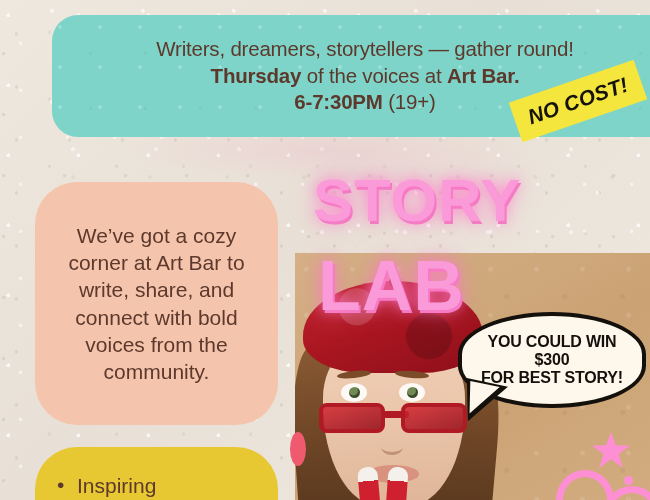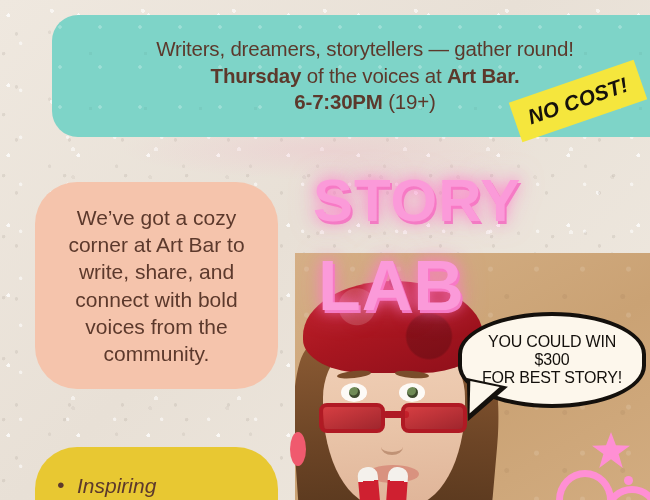--- a/index.html
+++ b/index.html
@@ -95,21 +95,21 @@
     letter-spacing: 0.2px;
     white-space: nowrap;
   }
 
   
   .peach-card {
     position: absolute;
     left: 35px;
     top: 182px;
     width: 243px;
-    height: 207px;
+    height: 243px;
     background: #f5c4ac;
     border-radius: 42px;
     z-index: 4;
     display: flex;
     align-items: center;
     justify-content: flex-start;
   }
   .peach-card .peach-text {
     text-align: center;
     color: #5c392c;
@@ -123,21 +123,21 @@
     position: absolute;
     left: 35px;
     top: 447px;
     width: 243px;
     height: 120px;
     background: #e8c832;
     border-radius: 42px;
     z-index: 4;
     padding: 25px 16px 0 22px;
   }
-  .yellow-card ul { list-style: none; font-style: italic; }
+  .yellow-card ul { list-style: none; }
   .yellow-card li {
     color: #5c392c;
     font-size: 21px;
     line-height: 1.32;
     position: relative;
     padding-left: 20px;
   }
   .yellow-card li::before {
     content: "\2022";
     position: absolute;
@@ -323,21 +323,21 @@
     border: 4px solid #14100c;
     border-radius: 50% / 44%;
     z-index: 10;
     display: flex;
     align-items: center;
     justify-content: center;
   }
   .speech-text {
     text-align: center;
     color: #14100c;
-    font-weight: 400;
+    font-weight: 700;
     font-size: 16px;
     line-height: 1.14;
     letter-spacing: -0.2px;
     white-space: pre-line;
   }
   .bubble-tail {
     position: absolute;
     left: 462px;
     top: 382px;
     width: 0; height: 0;

